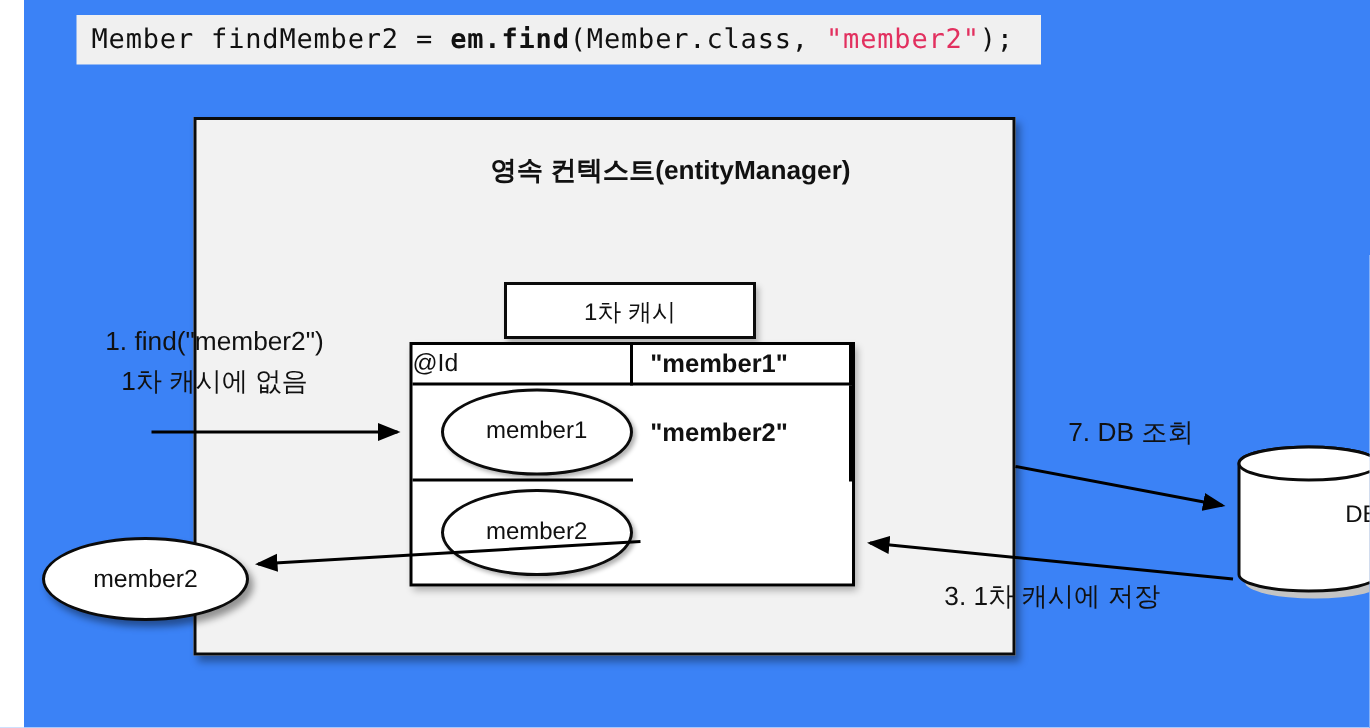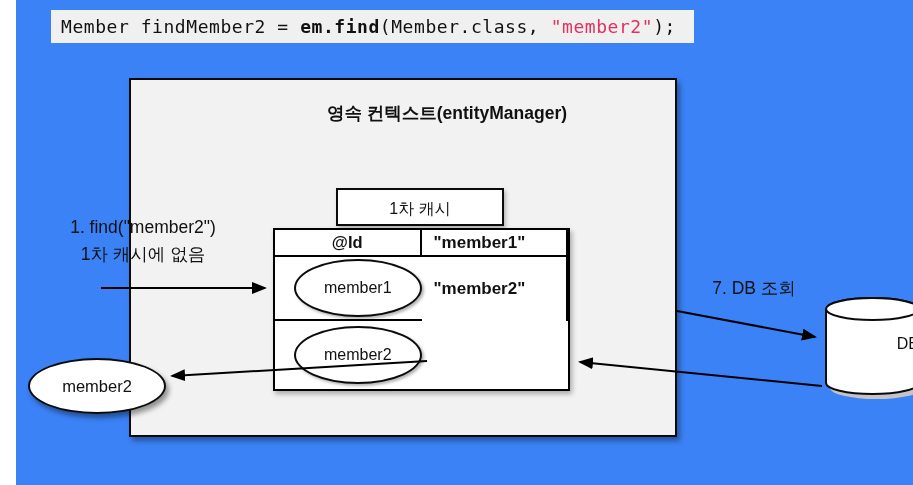--- a/index.html
+++ b/index.html
@@ -55,21 +55,21 @@
     width: 297px; height: 163px;
     background: #ffffff; border: 2px solid #000;
     box-shadow: 2px 3px 5px rgba(0,0,0,0.3);
     display: grid;
     grid-template-columns: 146.5px auto;
     grid-template-rows: 27px 64px auto;
   }
   .cell { border-right: 2px solid #000; border-bottom: 2px solid #000; position: relative; }
   .cell.last-col { border-right: none; }
   .cell.last-row { border-bottom: none; }
-  .cell.head { font-weight: bold; font-size: 16.5px; text-align: center; line-height: 25px; }
+  .cell.head { font-weight: normal; font-size: 16.5px; text-align: left; line-height: 25px; }
   .cell.id-cell { font-weight: bold; font-size: 17px; display: flex; align-items: center; padding-left: 12px; }
   .cell.entity-cell { display: flex; align-items: center; justify-content: flex-end; padding-left: 19px; }
   .entity-ellipse {
     width: 132px; height: 58px;
     border: 2px solid #0b0b0b; border-radius: 50%;
     background: #fff; box-shadow: 2px 2px 3px rgba(0,0,0,0.3);
     display: flex; align-items: center; justify-content: center;
     font-size: 16px;
   }
 
@@ -150,14 +150,15 @@
     </g>
   </svg>
 
   <div class="db-label">DB</div>
 
   <div class="step-label step1">
     <div>1. find("member2")</div>
     <div>1차 캐시에 없음</div>
   </div>
   <div class="step-label step2">7. DB 조회</div>
+  <div class="step-label step3">3. 1차 캐시에 저장</div>
 
 </div>
 
 </body></html>

